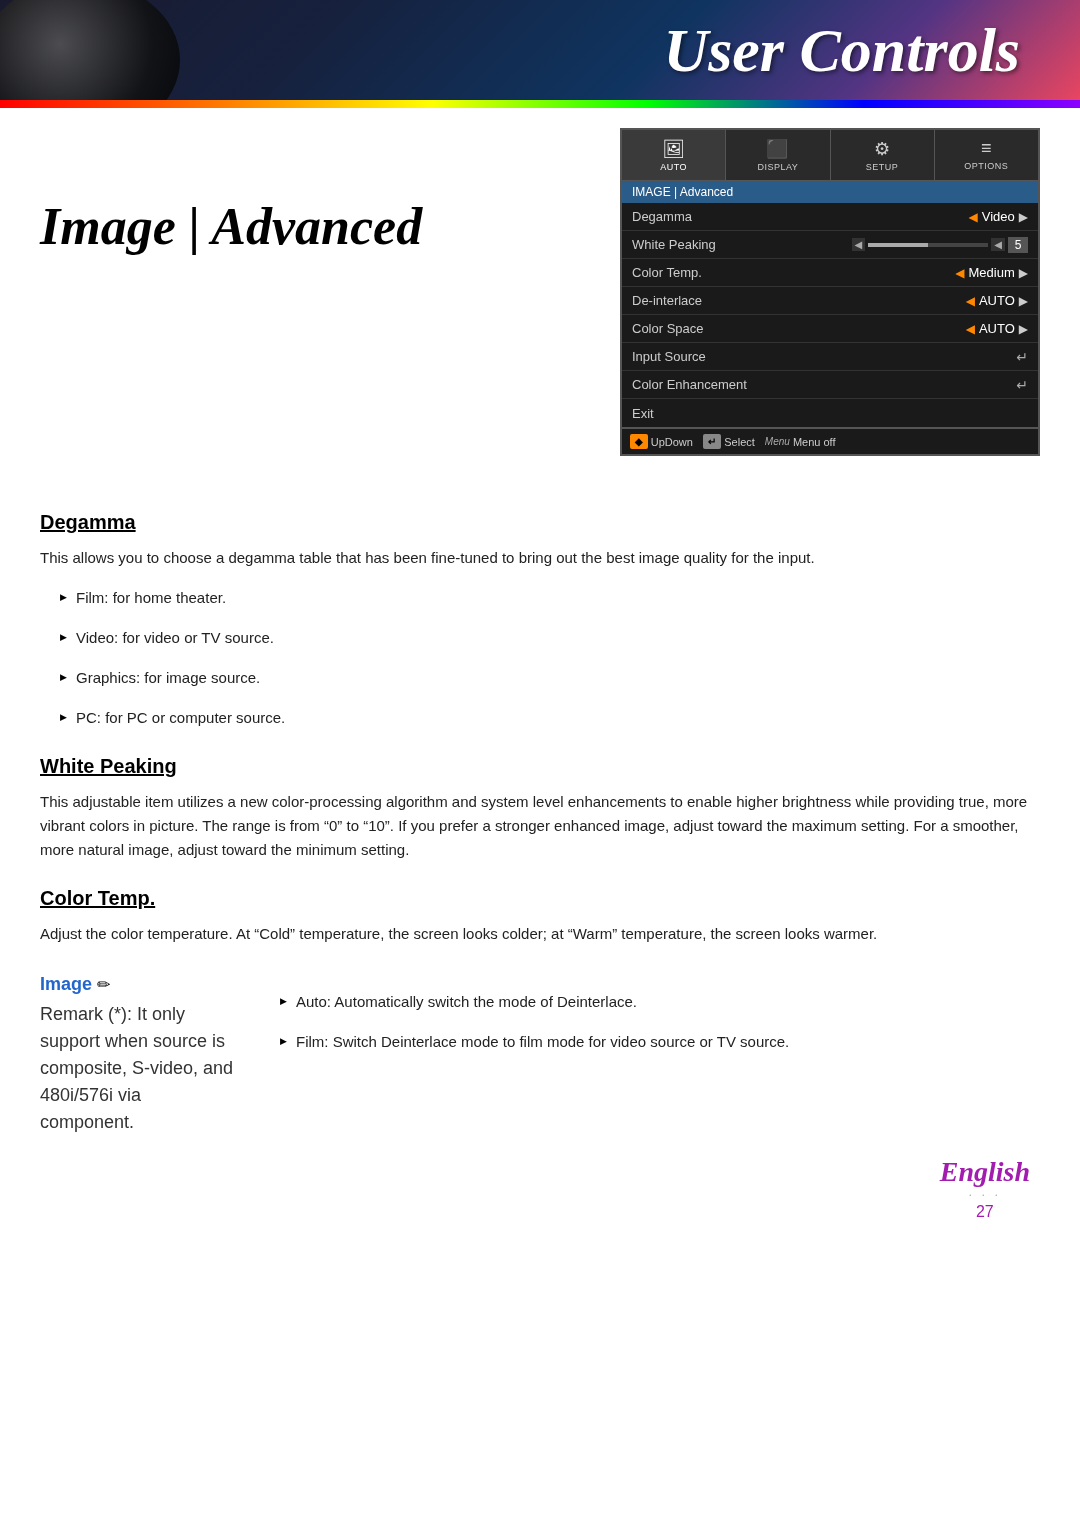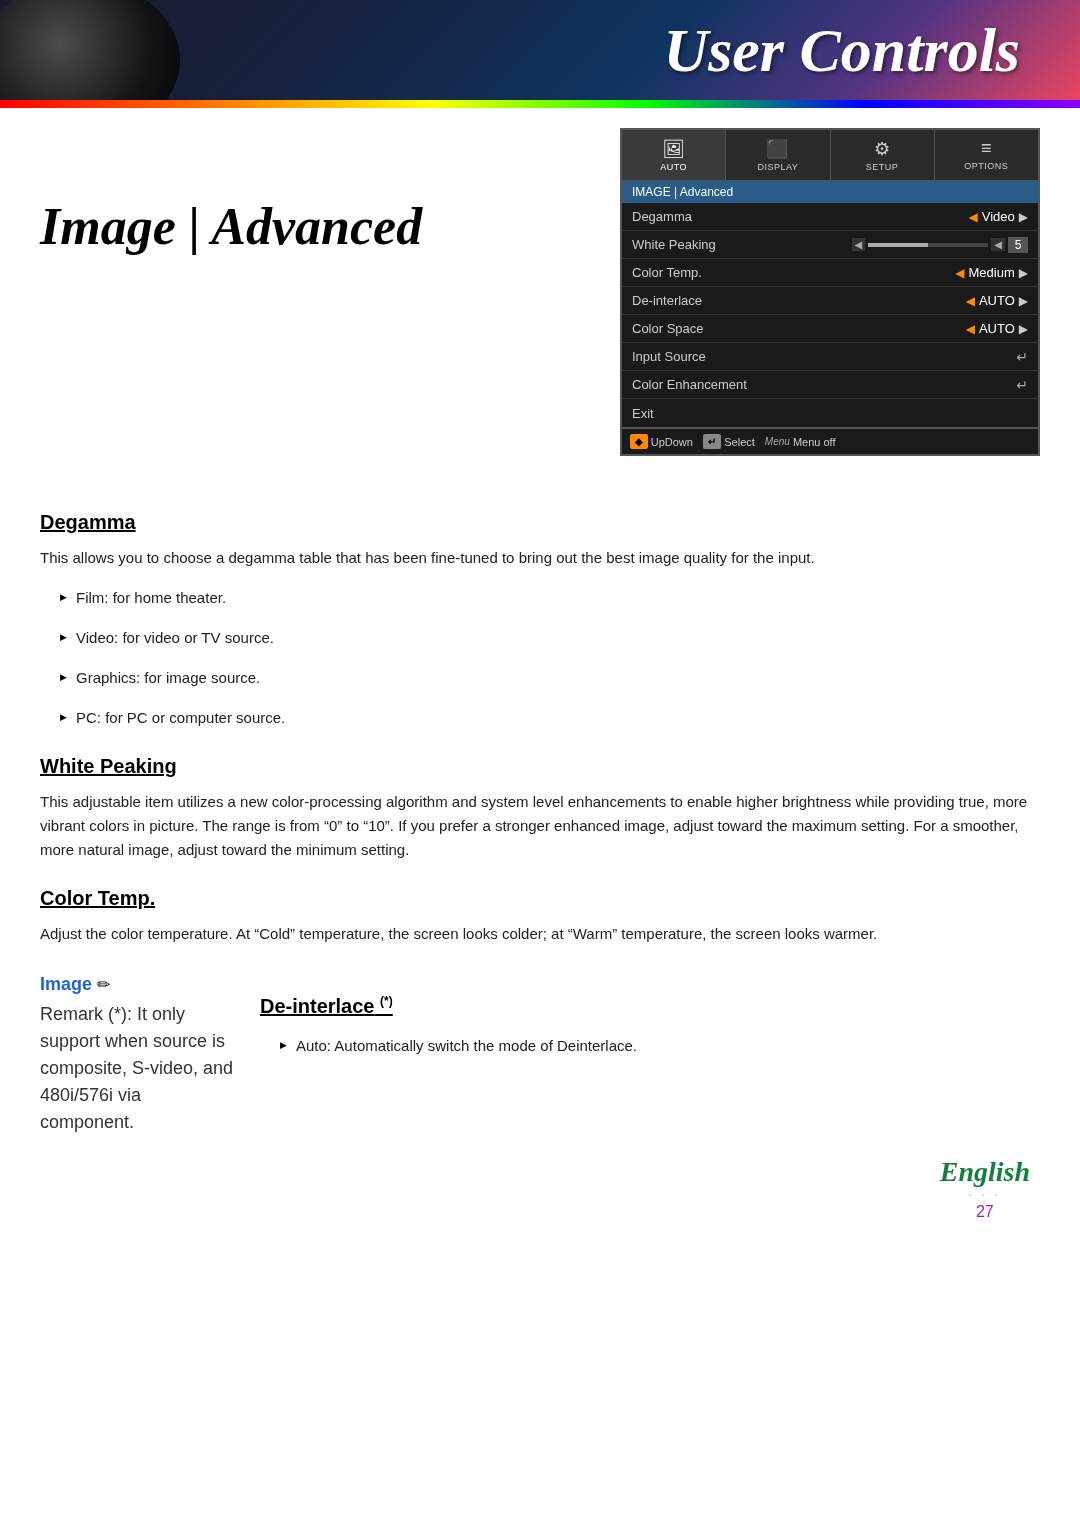--- a/index.html
+++ b/index.html
@@ -339,21 +339,21 @@
     }
 
     .right-content {
       flex: 1;
     }
 
     .english-text {
       font-size: 28px;
       font-style: italic;
       font-weight: bold;
-      color: #15803d;
+      color: #a21caf;
       font-family: Georgia, serif;
     }
   </style>
 </head>
 <body>
 
 <div class="header">
   <div class="header-lens"></div>
   <span class="header-title">User Controls</span>
 </div>
@@ -494,26 +494,23 @@
   <div class="note-box">
     <div class="note-header">
       <span class="note-label">Image</span>
       <span class="note-pencil">✏</span>
     </div>
     <p class="note-text">Remark (*): It only support when source is composite, S-video, and 480i/576i via component.</p>
   </div>
 
   <div class="right-content">
     <div style="padding: 0 0 0 0; font-family: Arial, Helvetica, sans-serif;">
-      <div class="section-heading">
-        <span>De-interlace</span>
-        <sup style="font-size:12px;">(*)</sup>
-      </div>
       <ul class="bullet-list">
         <li>Auto: Automatically switch the mode of Deinterlace.</li>
+        <li>Film: Switch Deinterlace mode to film mode for video source or TV source.</li>
       </ul>
     </div>
   </div>
 </div>
 
 <div style="display:flex; justify-content:flex-end; padding: 20px 50px 10px; align-items:center; gap: 4px;">
   <div style="display:flex; flex-direction:column; align-items:center;">
     <span class="english-text">English</span>
     <span style="font-size:12px; color:#aaa; letter-spacing:3px;">· · ·</span>
     <span style="font-size:16px; font-family: Arial; color:#a21caf;">27</span>

